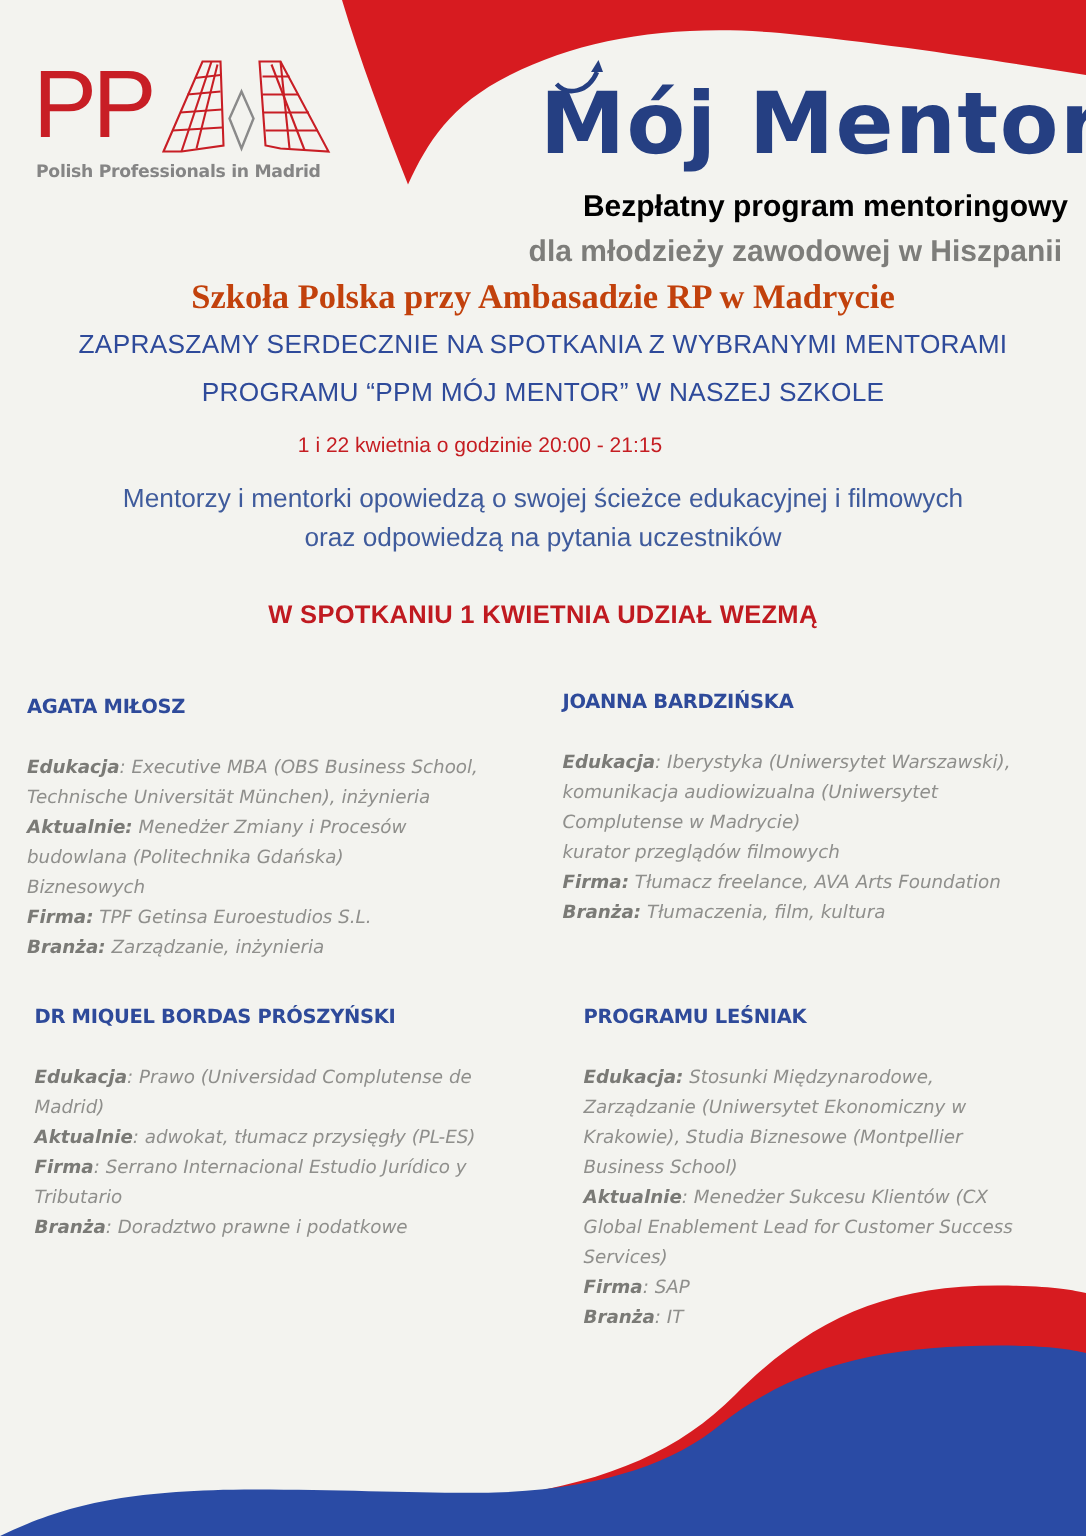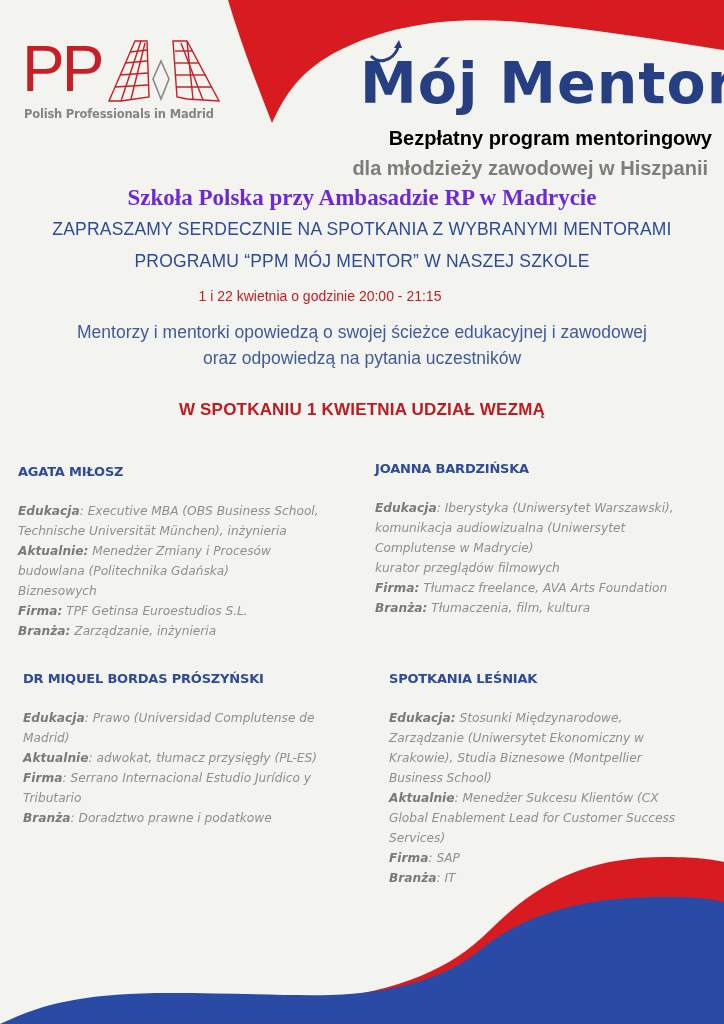--- a/index.html
+++ b/index.html
@@ -14,21 +14,21 @@
   .ppm-sub { position: absolute; left: 2px; top: 69px; font-family: "DejaVu Sans", sans-serif; font-weight: bold; font-size: 11.5px; color: #858585; white-space: nowrap; letter-spacing: -0.2px; }
   .ppm-mark { position: absolute; left: 85px; top: 1px; }
 
   
   .mm-title { left: 360px; top: 50px; width: 345px; font-family: "DejaVu Sans", sans-serif; font-weight: bold; font-size: 57px; color: #253f82; letter-spacing: 1px; white-space: nowrap; }
   .mm-arrow { left: 368px; top: 40px; }
 
   .sub1 { right: 12px; top: 127px; font-family: "Liberation Sans", sans-serif; font-weight: bold; font-size: 20px; color: #000000; white-space: nowrap; }
   .sub2 { right: 16px; top: 157px; font-family: "Liberation Sans", sans-serif; font-weight: bold; font-size: 20px; color: #7d7d7a; white-space: nowrap; }
 
-  .school { left: 0; width: 724px; top: 185px; text-align: center; font-family: "Liberation Serif", serif; font-weight: bold; font-size: 23px; color: #6d28d9; white-space: nowrap; }
+  .school { left: 0; width: 724px; top: 185px; text-align: center; font-family: "Liberation Serif", serif; font-weight: bold; font-size: 23px; color: #c2410c; white-space: nowrap; }
   .invite { left: 0; width: 724px; text-align: center; font-family: "Liberation Sans", sans-serif; font-size: 17.5px; color: #2e4a9a; white-space: nowrap; letter-spacing: 0.2px; }
   .invite1 { top: 219px; }
   .invite2 { top: 251px; }
   .date { left: 0; width: 640px; top: 288px; text-align: center; font-family: "Liberation Sans", sans-serif; font-size: 14px; color: #c51d22; }
   .desc { left: 0; width: 724px; text-align: center; font-family: "Liberation Sans", sans-serif; font-size: 17.5px; color: #3f5b9c; white-space: nowrap; }
   .desc1 { top: 322px; }
   .desc2 { top: 348px; }
   .meeting { left: 0; width: 724px; top: 400px; text-align: center; font-family: "Liberation Sans", sans-serif; font-size: 17px; color: #c01a20; font-weight: bold; letter-spacing: 0.2px; }
 
   
@@ -84,21 +84,21 @@
   <polygon points="26,8 34,8 31,0" fill="#253f82"></polygon>
 </svg>
 <div class="abs mm-title">Mój Mentor</div>
 <div class="abs sub1">Bezpłatny program mentoringowy</div>
 <div class="abs sub2">dla młodzieży zawodowej w Hiszpanii</div>
 
 <div class="abs school">Szkoła Polska przy Ambasadzie RP w Madrycie</div>
 <div class="abs invite invite1">ZAPRASZAMY SERDECZNIE NA SPOTKANIA Z WYBRANYMI MENTORAMI</div>
 <div class="abs invite invite2">PROGRAMU “PPM MÓJ MENTOR” W NASZEJ SZKOLE</div>
 <div class="abs date">1 i 22 kwietnia o godzinie 20:00 - 21:15</div>
-<div class="abs desc desc1">Mentorzy i mentorki opowiedzą o swojej ścieżce edukacyjnej i zawodowej</div>
+<div class="abs desc desc1">Mentorzy i mentorki opowiedzą o swojej ścieżce edukacyjnej i filmowych</div>
 <div class="abs desc desc2">oraz odpowiedzą na pytania uczestników</div>
 <div class="abs meeting">W SPOTKANIU 1 KWIETNIA UDZIAŁ WEZMĄ</div>
 
 <div class="mentor m1">
   <div class="mentor-name">AGATA MIŁOSZ</div>
   <div class="mentor-body">
       <span class="line"><span class="lbl">Edukacja</span><span>: Executive MBA (OBS Business School,</span></span>
       <span class="line"><span>Technische Universität München), inżynieria</span></span>
       <span class="line"><span class="lbl">Aktualnie:</span><span> Menedżer Zmiany i Procesów</span></span>
       <span class="line"><span>budowlana (Politechnika Gdańska)</span></span>
@@ -123,21 +123,21 @@
   <div class="mentor-body">
       <span class="line"><span class="lbl">Edukacja</span><span>: Prawo (Universidad Complutense de</span></span>
       <span class="line"><span>Madrid)</span></span>
       <span class="line"><span class="lbl">Aktualnie</span><span>: adwokat, tłumacz przysięgły (PL-ES)</span></span>
       <span class="line"><span class="lbl">Firma</span><span>: Serrano Internacional Estudio Jurídico y</span></span>
       <span class="line"><span>Tributario</span></span>
       <span class="line"><span class="lbl">Branża</span><span>: Doradztwo prawne i podatkowe</span></span>
     </div>
 </div>
 <div class="mentor m4">
-  <div class="mentor-name">SPOTKANIA LEŚNIAK</div>
+  <div class="mentor-name">PROGRAMU LEŚNIAK</div>
   <div class="mentor-body">
       <span class="line"><span class="lbl">Edukacja:</span><span> Stosunki Międzynarodowe,</span></span>
       <span class="line"><span>Zarządzanie (Uniwersytet Ekonomiczny w</span></span>
       <span class="line"><span>Krakowie), Studia Biznesowe (Montpellier</span></span>
       <span class="line"><span>Business School)</span></span>
       <span class="line"><span class="lbl">Aktualnie</span><span>: Menedżer Sukcesu Klientów (CX</span></span>
       <span class="line"><span>Global Enablement Lead for Customer Success</span></span>
       <span class="line"><span>Services)</span></span>
       <span class="line"><span class="lbl">Firma</span><span>: SAP</span></span>
       <span class="line"><span class="lbl">Branża</span><span>: IT</span></span>

